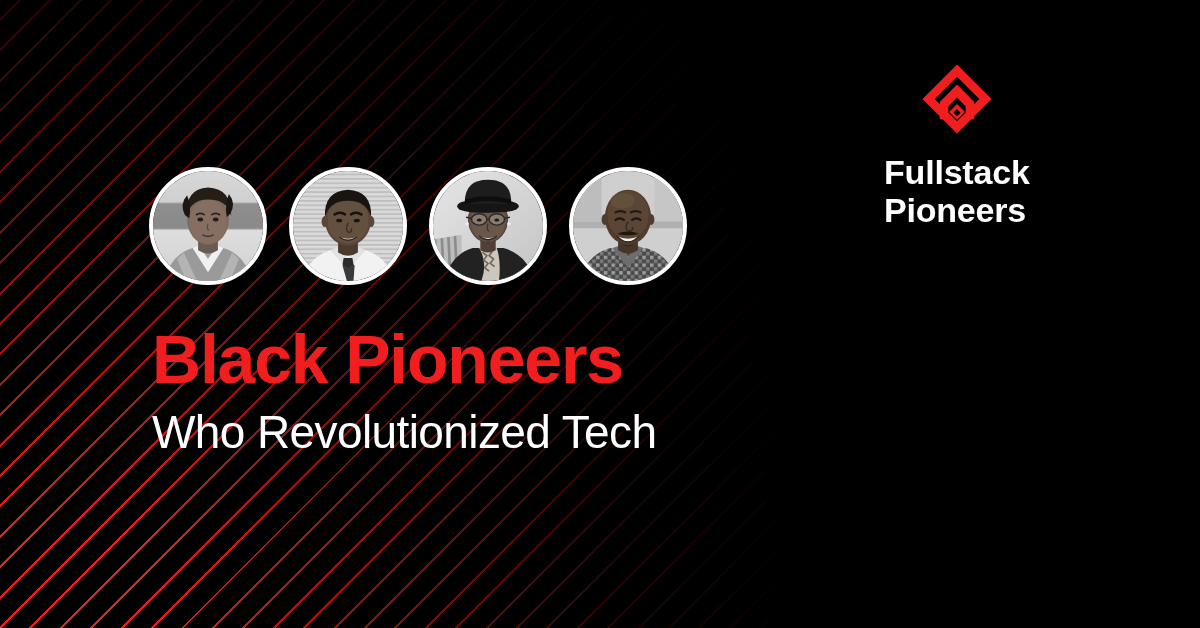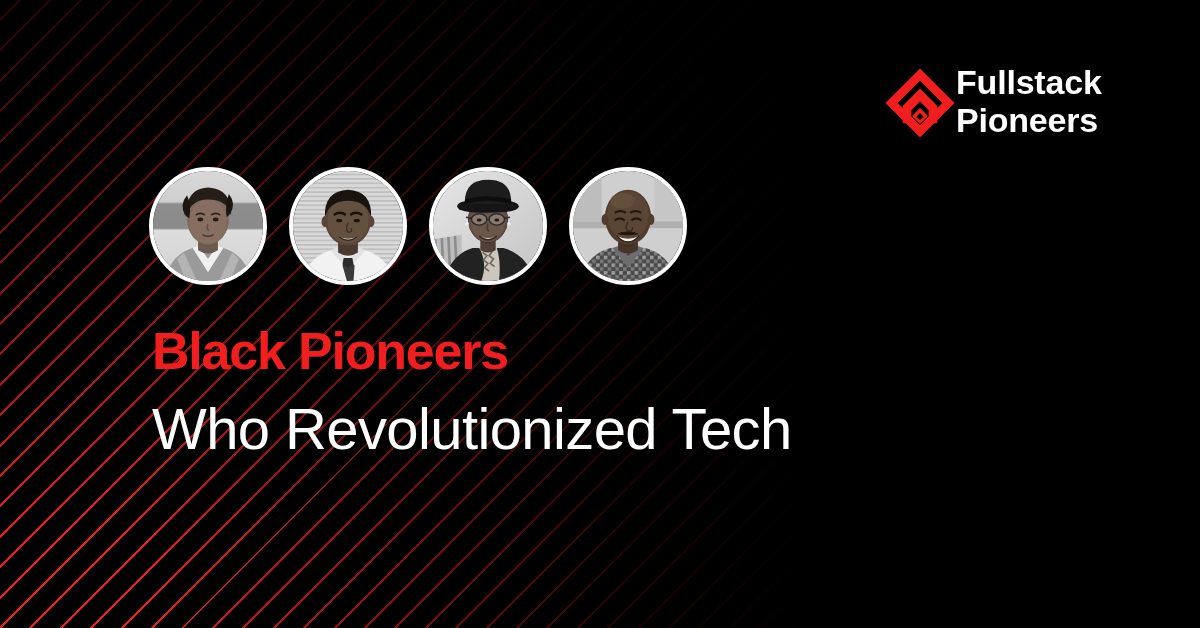--- a/index.html
+++ b/index.html
@@ -47,21 +47,23 @@
     mask-composite: intersect;
     pointer-events: none;
   }
 
   
   .logo {
     position: absolute;
     top: 63px;
     left: 884px;
     display: flex;
-    align-items: flex-end;
+    align-items: center;
+    gap: 18px;
+    flex-direction: column;
   }
   .logo-mark { width: 72px; height: 72px; display:block; flex: none; }
   .logo-word {
     color: #ffffff;
     font-size: 34px;
     font-weight: bold;
     line-height: 1.12;
     letter-spacing: -0.2px;
     white-space: nowrap;
   }
@@ -89,34 +91,34 @@
 
   
   .headline {
     position: absolute;
     left: 152px;
     top: 325px;
     width: 900px;
   }
   .title-main {
     color: #f01e1e;
-    font-size: 52px;
+    font-size: 68px;
     font-weight: bold;
     line-height: 1.0;
     letter-spacing: -1.2px;
     white-space: nowrap;
   }
   .title-sub {
     color: #ffffff;
-    font-size: 58px;
+    font-size: 46px;
     font-weight: normal;
     line-height: 1.0;
     letter-spacing: -0.6px;
     white-space: nowrap;
-    margin-top: 23px;
+    margin-top: 16px;
   }
 </style>
 </head>
 <body>
 
 <div class="banner">
 
   <div class="stripes"></div>
 
   <div class="logo">

